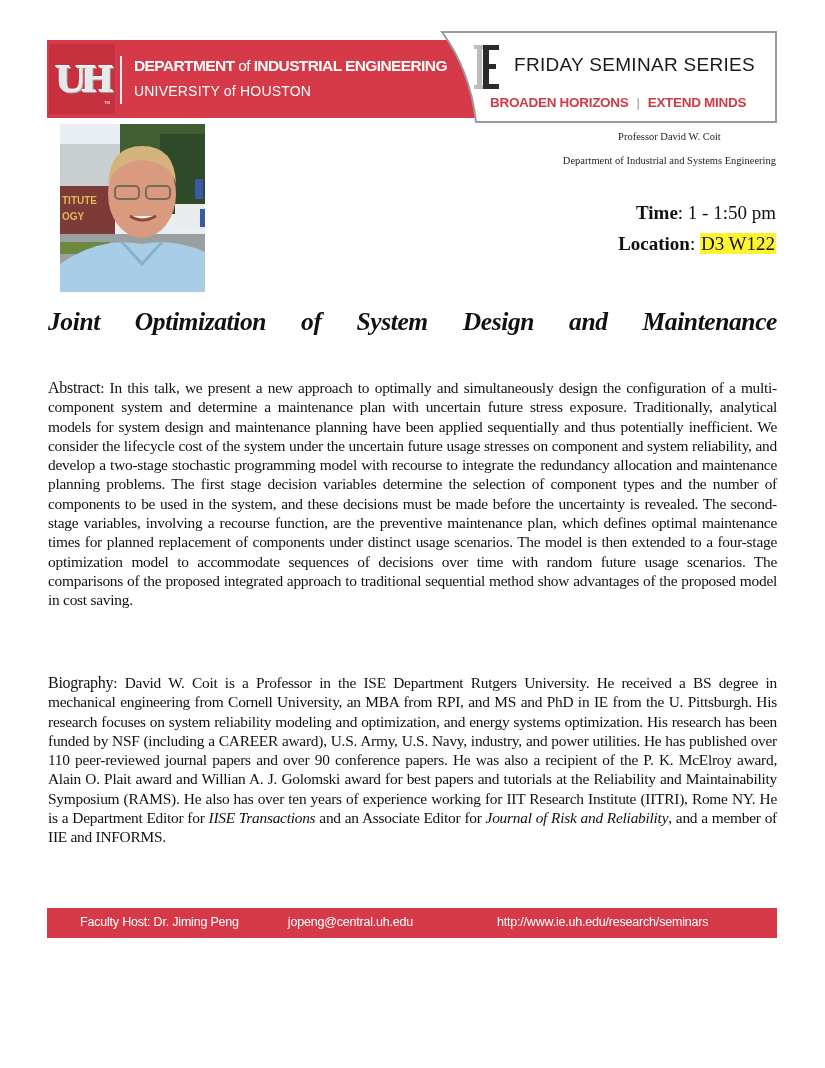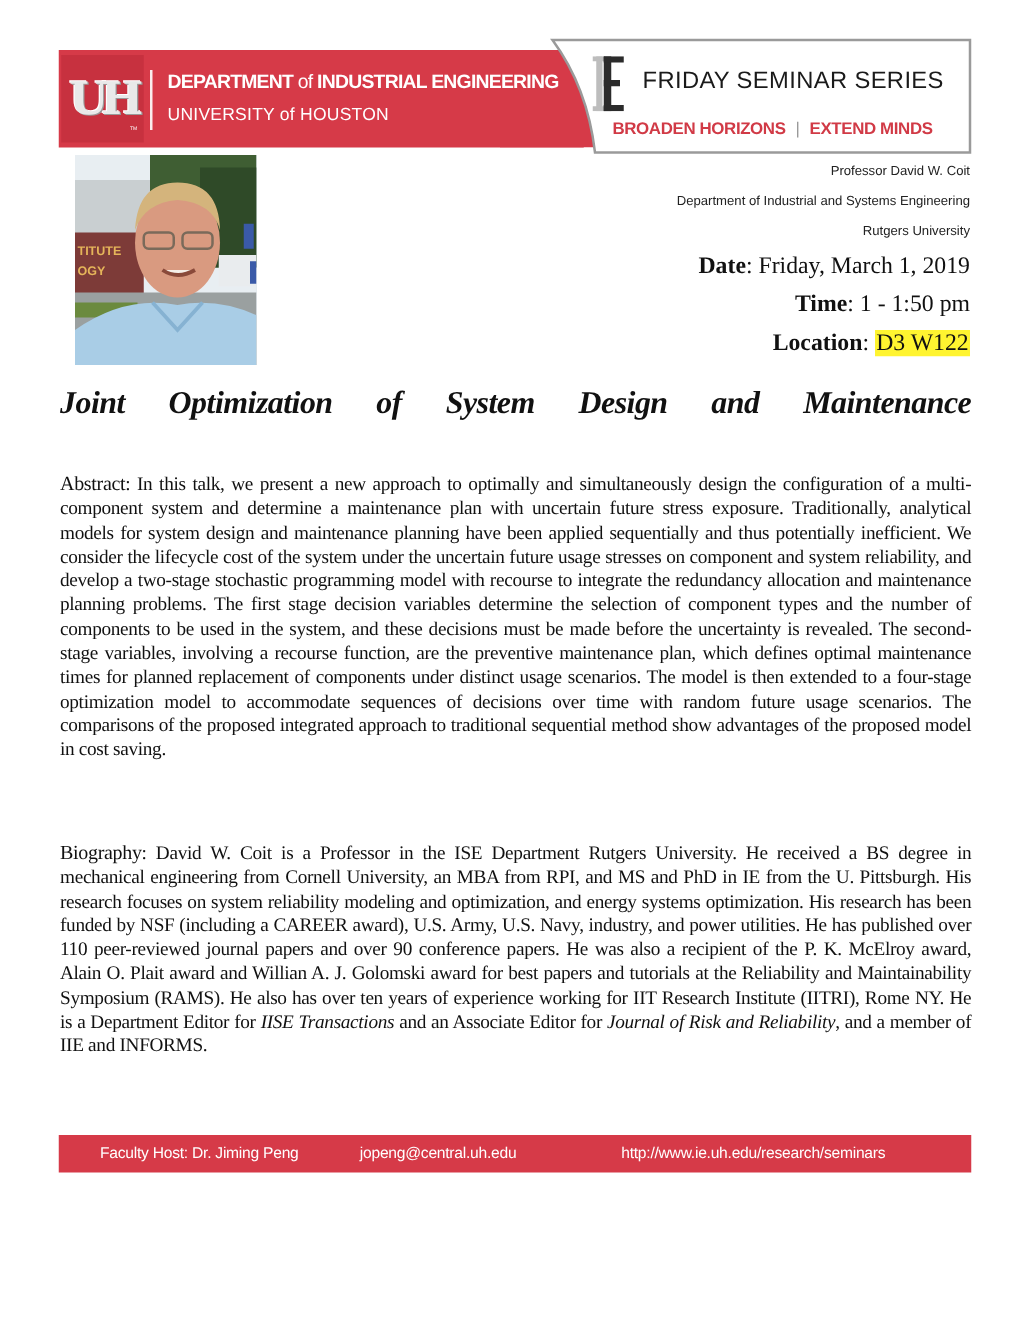--- a/index.html
+++ b/index.html
@@ -20,21 +20,21 @@
   .seminar-box { position: absolute; left: 440px; top: 30px; width: 338px; height: 94px; }
   .ie-logo { position: absolute; left: 474px; top: 45px; width: 26px; height: 44px; }
   .seminar-title { position: absolute; left: 514px; top: 54px; font-family: "Liberation Sans", sans-serif; font-size: 19px; color: #1a1a1a; letter-spacing: 0.3px; white-space: nowrap; }
   .tagline { position: absolute; left: 490px; top: 95px; font-family: "Liberation Sans", sans-serif; font-weight: bold; font-size: 13.5px; color: #d13a46; white-space: nowrap; letter-spacing: -0.3px; }
   .tagline .sep { color: #999; font-weight: normal; margin: 0 8px; }
 
   
   .photo { position: absolute; left: 60px; top: 124px; width: 145px; height: 168px; overflow: hidden; background: #8fa7b8; }
 
   
-  .speaker { position: absolute; right: 49px; top: 130px; text-align: right; font-family: Liberation Sans, sans-serif; font-size: 10.5px; color: #222; }
+  .speaker { position: absolute; right: 49px; top: 130px; text-align: center; font-family: Liberation Serif, serif; font-size: 10.5px; color: #222; }
   .speaker div { height: 24px; line-height: 14px; }
   .details { position: absolute; right: 49px; top: 200px; text-align: right; font-family: "Liberation Serif", serif; font-size: 19px; color: #111; }
   .details div { height: 31px; line-height: 26px; }
   .details b { font-weight: bold; }
   .hl { background: #fff430; padding: 0 1px; }
 
   
   .talk-title { position: absolute; left: 48px; top: 306px; width: 729px; font-family: "Liberation Serif", serif; font-style: italic; font-weight: bold; font-size: 25.5px; line-height: 32px; text-align: justify; text-align-last: left; letter-spacing: -0.4px; color: #111; }
   .talk-title .line1 { display:block; text-align: justify; text-align-last: justify; }
 
@@ -102,25 +102,23 @@
     <rect x="86" y="62" width="24" height="13" rx="4" fill="none" stroke="#7a6a5a" stroke-width="2"></rect>
     <path d="M70,92 Q82,100 96,92" stroke="#8a4a3a" stroke-width="3" fill="#f5efe8"></path>
     <path d="M0,168 L0,140 Q40,112 82,120 Q125,112 166,140 L166,168 Z" fill="#a9cde6"></path>
     <path d="M62,118 L82,140 L102,118" fill="none" stroke="#86b2d2" stroke-width="3"></path>
   </svg>
 </div>
 
 <div class="speaker">
   <div>Professor David W. Coit</div>
   <div>Department of Industrial and Systems Engineering</div>
-  <div>Rutgers University</div>
 </div>
 
 <div class="details">
-  <div><b>Date</b><span>: Friday, March 1, 2019</span></div>
   <div><b>Time</b><span>: 1 - 1:50 pm</span></div>
   <div><b>Location</b><span>: </span><span class="hl">D3 W122</span></div>
 </div>
 
 <div class="talk-title">
   <span class="line1">Joint Optimization of System Design and Maintenance</span>
 </div>
 
 <div class="para abstract"><b>Abstract</b><span>: In this talk, we present a new approach to optimally and simultaneously design the configuration of a multi-component system and determine a maintenance plan with uncertain future stress exposure. Traditionally, analytical models for system design and maintenance planning have been applied sequentially and thus potentially inefficient. We consider the lifecycle cost of the system under the uncertain future usage stresses on component and system reliability, and develop a two-stage stochastic programming model with recourse to integrate the redundancy allocation and maintenance planning problems. The first stage decision variables determine the selection of component types and the number of components to be used in the system, and these decisions must be made before the uncertainty is revealed. The second-stage variables, involving a recourse function, are the preventive maintenance plan, which defines optimal maintenance times for planned replacement of components under distinct usage scenarios. The model is then extended to a four-stage optimization model to accommodate sequences of decisions over time with random future usage scenarios. The comparisons of the proposed integrated approach to traditional sequential method show advantages of the proposed model in cost saving.</span></div>
 

